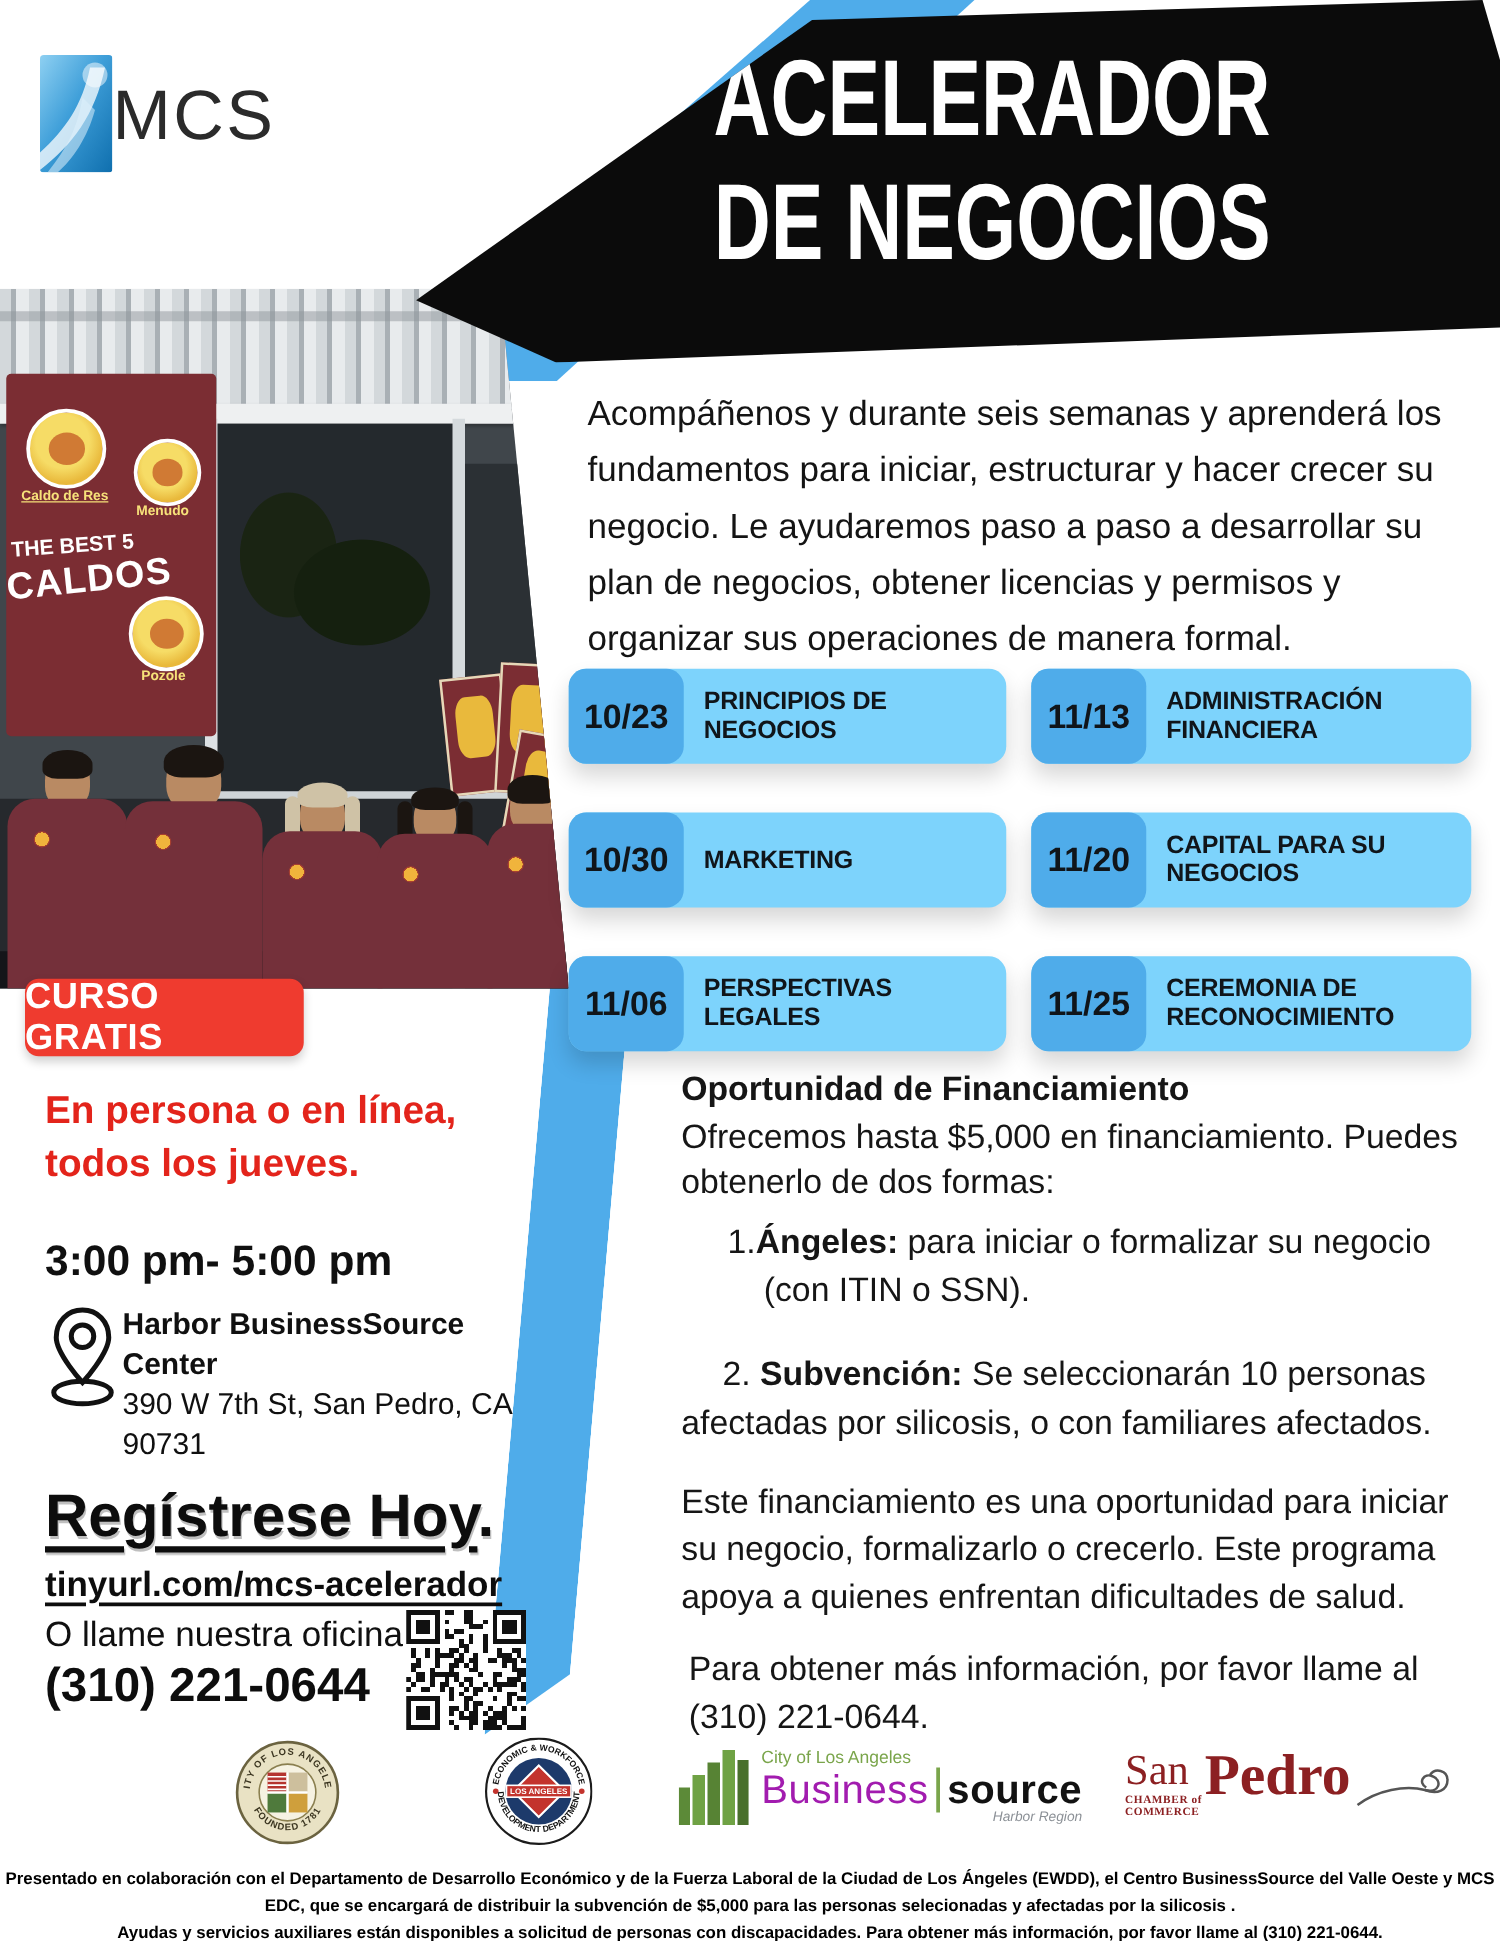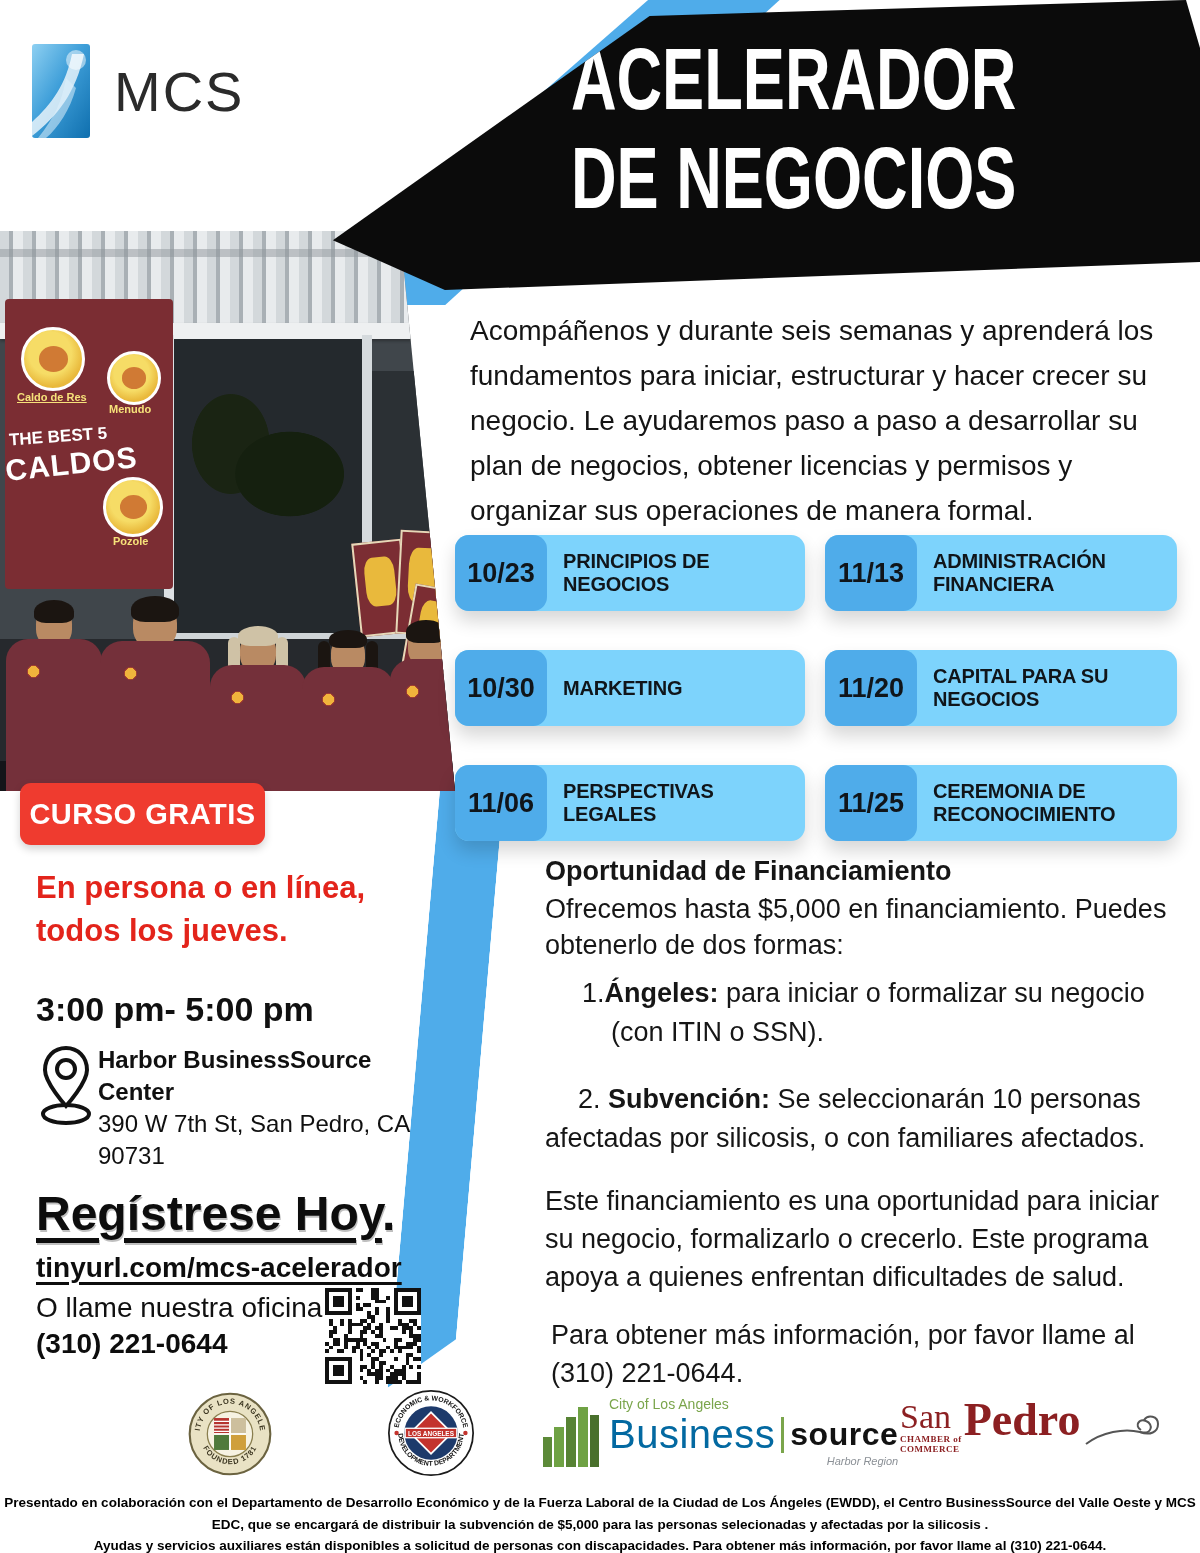--- a/index.html
+++ b/index.html
@@ -1,20 +1,20 @@
 <!DOCTYPE html>
 <html><head>
 <meta charset="utf-8">
 <style>
   html,body{margin:0;padding:0;background:#888;}
   .flyer{position:relative;width:1200px;height:1553px;background:#ffffff;overflow:hidden;
          font-family:"Liberation Sans",sans-serif;color:#161616;}
 
   
-  .mcs{position:absolute;left:32px;top:44px;display:flex;align-items:center;gap:24px;z-index:5;}
+  .mcs{position:absolute;left:32px;top:44px;display:flex;align-items:center;z-index:5;}
   .mcs-mark{width:58px;height:94px;border-radius:3px;overflow:hidden;}
   .mcs-word{font-size:56px;font-weight:400;letter-spacing:2px;color:#2b2b2b;}
 
   
   .blue-band-top{position:absolute;left:270px;top:0;width:520px;height:305px;background:#4FACEA;
     clip-path:polygon(72.7% 0,98% 0,33.7% 100%,5.8% 100%);z-index:2;}
 
   
   .blue-stripe-bottom{position:absolute;left:440px;top:788px;width:64px;height:602px;background:#4FACEA;
     transform:rotate(5deg);transform-origin:top left;
@@ -78,35 +78,35 @@
   .cards{position:absolute;left:455px;top:535px;width:722px;display:grid;
     grid-template-columns:350px 352px;column-gap:20px;row-gap:39px;z-index:5;}
   .card{height:76px;background:#7dd3fc;border-radius:14px;box-shadow:0 10px 18px rgba(0,0,0,.16);
     display:flex;align-items:stretch;}
   .chip{flex:0 0 92px;background:#4FACEA;border-radius:14px;display:flex;align-items:center;justify-content:center;
     font-size:27px;font-weight:800;color:#10151a;}
   .card-label{flex:1;display:flex;align-items:center;padding:4px 8px 4px 16px;
     font-size:20px;font-weight:800;line-height:23px;color:#10151a;letter-spacing:-0.2px;}
 
   
-  .badge{position:absolute;left:20px;top:783px;width:245px;height:62px;background:#EF3B2F;border-radius:11px;
+  .badge{position:absolute;left:20px;top:783px;width:223px;height:62px;background:#EF3B2F;border-radius:11px;
     display:flex;align-items:center;justify-content:center;color:#fff;font-size:29px;font-weight:800;
     letter-spacing:.5px;z-index:6;box-shadow:0 4px 8px rgba(0,0,0,.18);}
   .mode{position:absolute;left:36px;top:866px;width:420px;color:#E3241B;font-size:31px;font-weight:800;line-height:43px;z-index:5;}
   .time{position:absolute;left:36px;top:990px;font-size:34px;font-weight:800;color:#101010;z-index:5;}
   .venue{position:absolute;left:98px;top:1044px;width:340px;font-size:24px;line-height:32px;color:#101010;z-index:5;}
   .venue .vn{font-weight:800;}
   .pin{position:absolute;left:38px;top:1042px;width:56px;height:86px;z-index:5;}
   .register{position:absolute;left:36px;top:1186px;font-size:48px;font-weight:800;color:#0d0d0d;z-index:5;
     text-shadow:1px 2px 0 rgba(0,0,0,.25);}
   .register u{text-decoration-thickness:5px;text-underline-offset:8px;}
   .tiny{position:absolute;left:36px;top:1252px;font-size:28px;font-weight:800;color:#0d0d0d;z-index:5;}
   .tiny u{text-decoration-thickness:3px;text-underline-offset:5px;}
   .call{position:absolute;left:36px;top:1292px;font-size:28px;color:#101010;z-index:5;}
-  .phone{position:absolute;left:36px;top:1328px;font-size:28px;font-weight:800;color:#0d0d0d;z-index:5;}
+  .phone{position:absolute;left:36px;top:1328px;font-size:38px;font-weight:800;color:#0d0d0d;z-index:5;}
   .qr{position:absolute;left:325px;top:1288px;width:96px;height:96px;z-index:5;}
   .qr svg{width:100%;height:100%;}
 
   
   .fund{position:absolute;left:545px;top:856px;width:628px;z-index:5;font-size:27px;color:#161616;}
   .fund-h{font-weight:800;font-size:27px;margin:0 0 4px 0;}
   .fund-body{line-height:36px;}
   .fund-item1{position:absolute;left:545px;top:974px;width:640px;font-size:27px;line-height:39px;
     padding-left:66px;text-indent:-29px;box-sizing:border-box;z-index:5;}
   .fund-item2{position:absolute;left:545px;top:1080px;width:645px;font-size:27px;line-height:39px;
@@ -114,21 +114,21 @@
   .fund-note{position:absolute;left:545px;top:1182px;width:640px;font-size:27px;line-height:38px;z-index:5;}
   .fund-more{position:absolute;left:551px;top:1316px;width:620px;font-size:27px;line-height:38px;z-index:5;}
 
   
   .seal{position:absolute;left:188px;top:1392px;width:84px;height:84px;z-index:5;}
   .ewdd{position:absolute;left:388px;top:1390px;width:86px;height:86px;z-index:5;}
   .bs{position:absolute;left:543px;top:1396px;display:flex;align-items:flex-end;gap:10px;z-index:5;}
   .bs-bars{width:56px;height:64px;}
   .bs-text .bs-city{font-size:14px;color:#7aa54b;margin-bottom:0;}
   .bs-row{display:flex;align-items:center;}
-  .bs-b1{font-size:40px;color:#0369a1;letter-spacing:.5px;}
+  .bs-b1{font-size:32px;color:#a21caf;letter-spacing:.5px;}
   .bs-div{width:3px;height:36px;background:#7aa54b;margin:0 6px;}
   .bs-b2{font-size:32px;font-weight:800;color:#121212;letter-spacing:.5px;}
   .bs-region{font-size:11px;font-style:italic;color:#8b9096;text-align:right;margin-top:-2px;}
   .sp{position:absolute;left:900px;top:1398px;display:flex;align-items:flex-start;z-index:5;
       font-family:"Liberation Serif",serif;color:#8C2022;}
   .sp-left{text-align:left;margin-top:6px;}
   .sp-san{font-size:34px;font-weight:400;line-height:26px;}
   .sp-ch{font-size:9px;font-weight:700;letter-spacing:.5px;line-height:10px;margin-top:4px;}
   .sp-pedro{font-size:46px;font-weight:700;line-height:44px;margin-left:2px;}
   .sp-swirl{width:78px;height:52px;margin-left:4px;margin-top:6px;}

